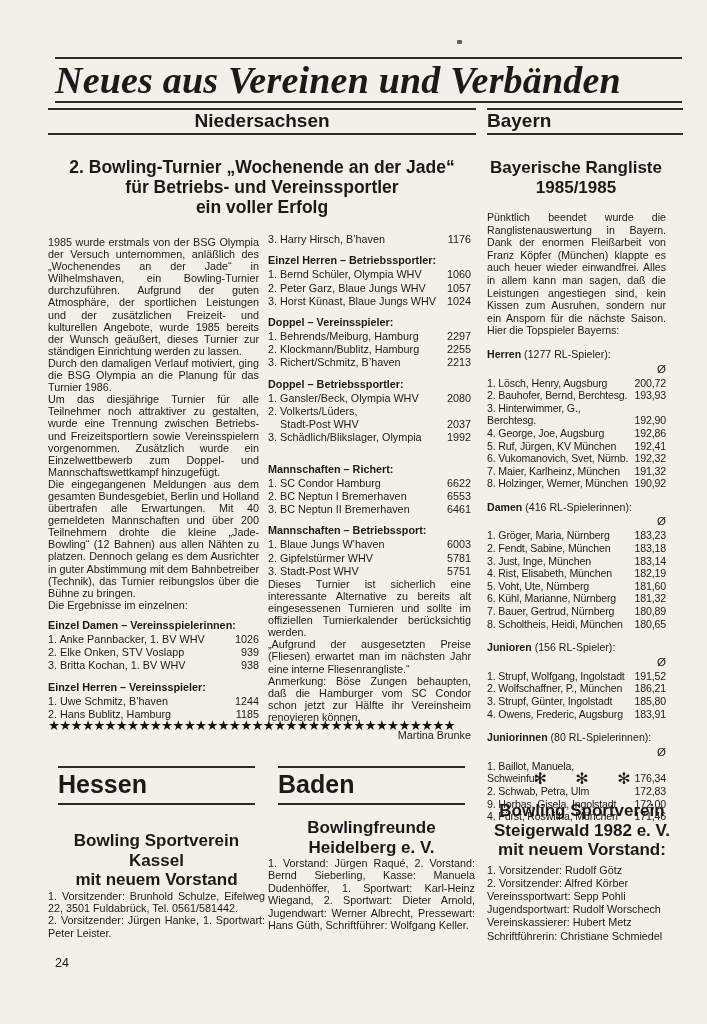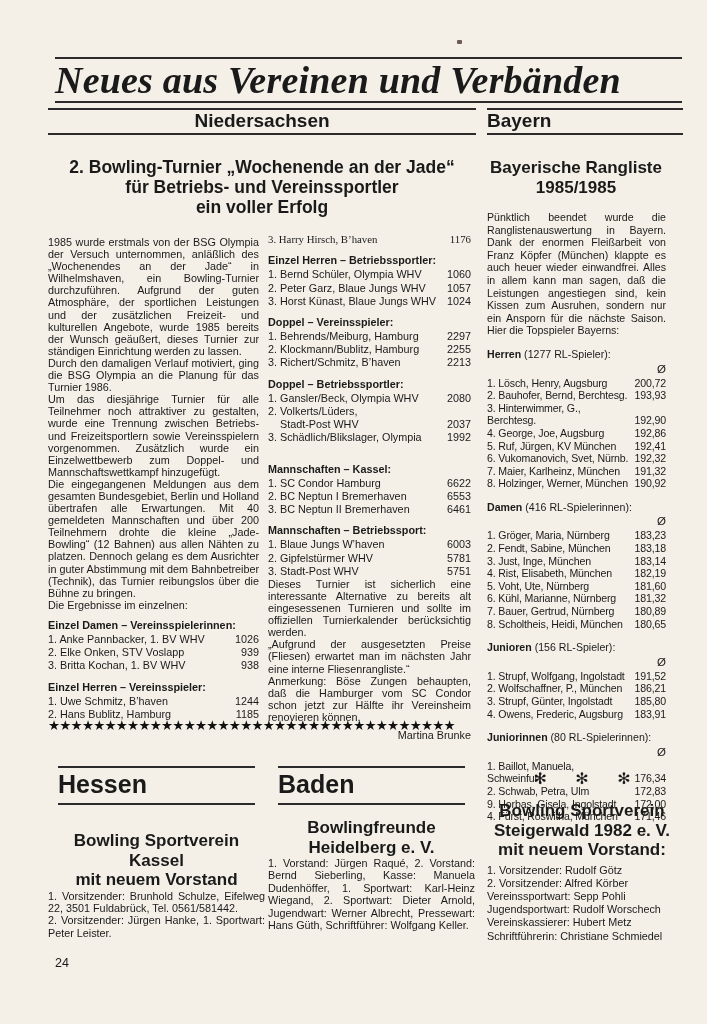--- a/index.html
+++ b/index.html
@@ -29,21 +29,21 @@
   .col1{left:48px;top:236px;width:211px;}
   .col2{left:268px;top:233px;width:203px;}
   .col3{left:487px;top:211px;width:179px;line-height:12.6px;font-size:10.6px;}
   .col p{margin:0;text-align:justify;}
   .col p.noj{text-align:left;}
   .rgroup h4{margin:8px 0 2px;font-size:10.8px;}
   .row{display:flex;justify-content:space-between;align-items:flex-end;line-height:13.2px;}
   .col3 .row{line-height:12.6px;letter-spacing:-.15px;}
   .rname{white-space:pre-line;text-align:left;}
   .rval{text-align:right;padding-left:4px;}
-  .carry{margin-bottom:1px;font-family:Liberation Serif, serif;}
+  .carry{margin-bottom:1px;}
   .mt-lg{margin-top:18px;}
   .mt-sm{margin-top:2px;}
   .closing{margin-top:15px;}
   .byline{text-align:right;margin-top:6px;}
   .bgroup{margin-top:11px;}
   .bghead{margin-top:3px;}
   .bgt{font-weight:bold;}
   .avg{text-align:right;line-height:13px;margin:2px 0 1px;font-size:11.5px;}
   .stars{
     position:absolute;left:48px;top:717px;width:429px;overflow:hidden;
@@ -191,21 +191,21 @@
           <span class="rval">2037</span>
         </div>
           <div class="row">
           <span class="rname">3. Schädlich/Blikslager, Olympia</span>
           <span class="rval">1992</span>
         </div>
         </div>
     </section>
 
     <section class="rgroup mt-lg">
-      <h4>Mannschaften – Kassel:</h4>
+      <h4>Mannschaften – Richert:</h4>
       <div>
           <div class="row">
           <span class="rname">1. SC Condor Hamburg</span>
           <span class="rval">6622</span>
         </div>
           <div class="row">
           <span class="rname">2. BC Neptun I Bremerhaven</span>
           <span class="rval">6553</span>
         </div>
           <div class="row">

